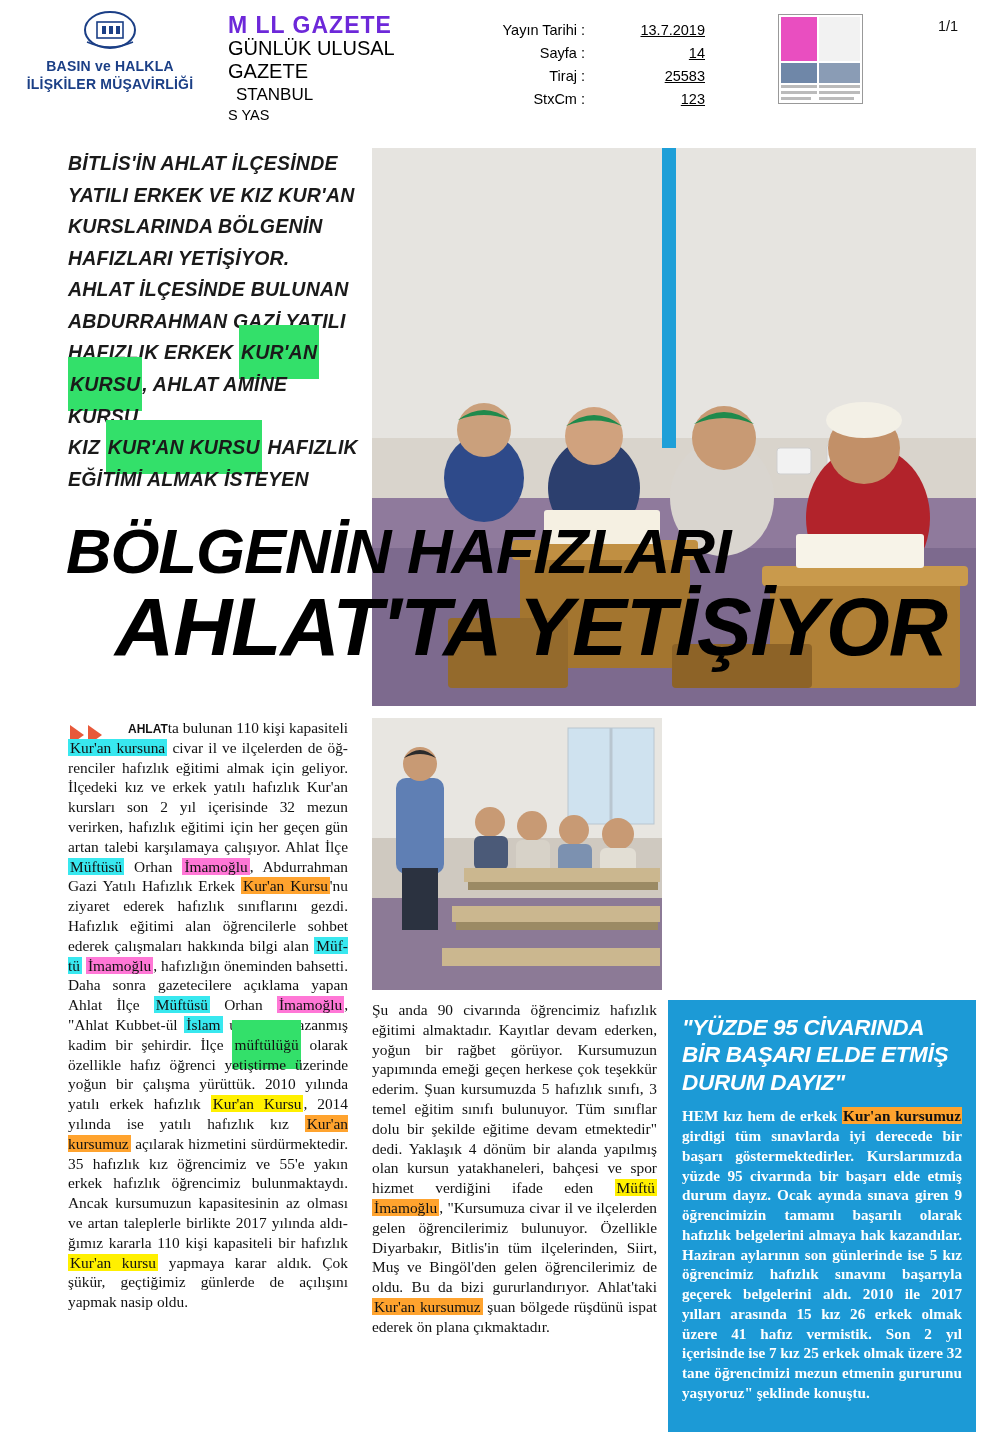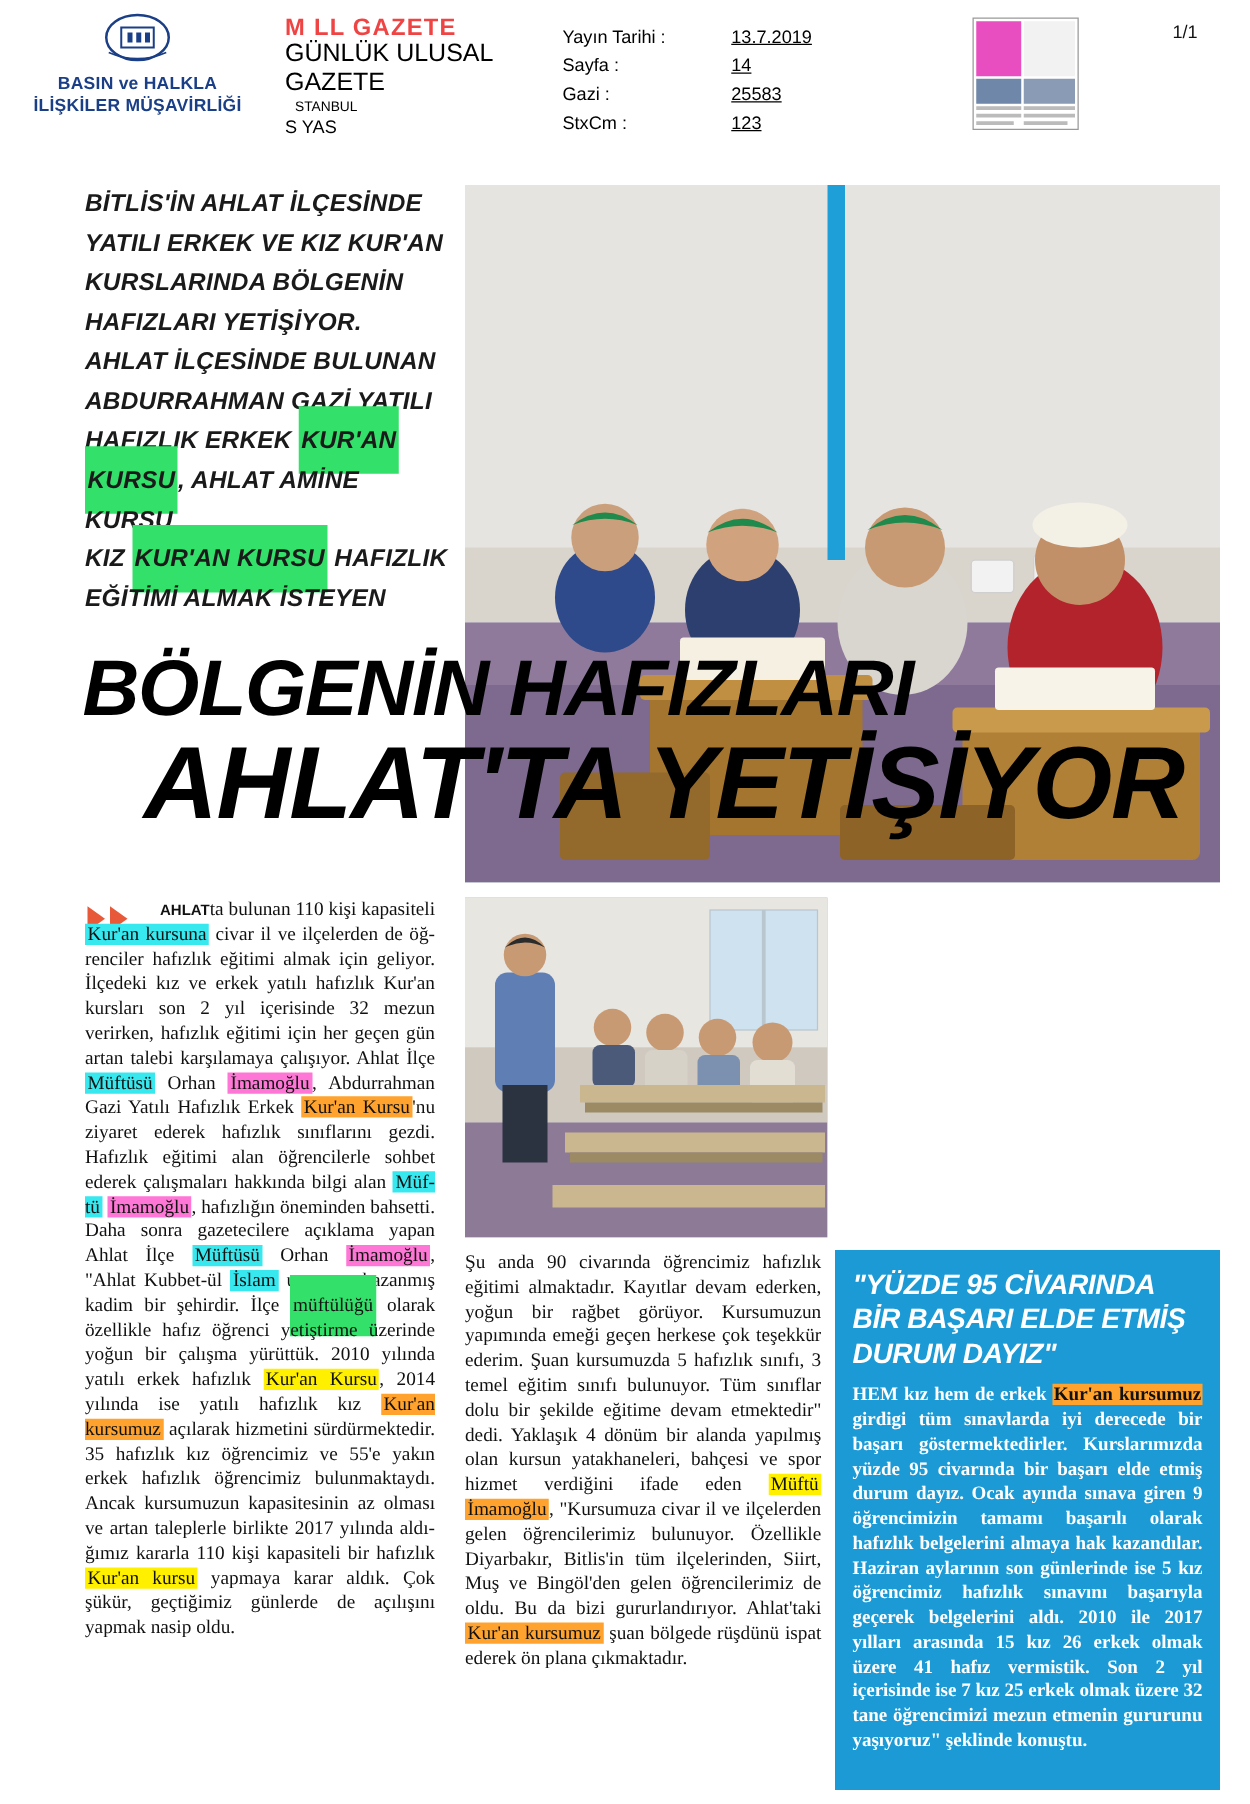--- a/index.html
+++ b/index.html
@@ -8,26 +8,26 @@
     font-family:"Liberation Serif",serif;color:#111;
     position:relative;overflow:hidden;
   }
   
   .header{position:absolute;left:0;top:0;width:1000px;height:118px;}
   .logo-block{position:absolute;left:20px;top:10px;width:180px;text-align:center;}
   .logo-circle{width:54px;height:44px;margin:0 auto;position:relative;}
   .logo-circle svg{display:block;}
   .logo-text{font-family:"Liberation Sans",sans-serif;font-size:14px;font-weight:bold;color:#1b3f86;line-height:1.25;margin-top:4px;letter-spacing:.2px;}
   .paper-block{position:absolute;left:228px;top:12px;width:215px;}
-  .paper-name{font-family:"Liberation Sans",sans-serif;font-weight:bold;font-size:19px;letter-spacing:1px;color:#ef4444;}
+  .paper-name{font-family:"Liberation Sans",sans-serif;font-weight:bold;font-size:23px;letter-spacing:1px;color:#6d28d9;}
   .paper-sub{font-family:"Liberation Sans",sans-serif;font-size:20px;color:#000;margin-top:-2px;}
-  .paper-city{font-family:"Liberation Sans",sans-serif;font-size:11px;color:#000;margin-top:2px;padding-left:8px;}
+  .paper-city{font-family:"Liberation Sans",sans-serif;font-size:17px;color:#000;margin-top:2px;padding-left:8px;}
   .paper-type{font-family:"Liberation Sans",sans-serif;font-size:14.5px;color:#000;margin-top:2px;}
   .meta{position:absolute;left:450px;top:22px;font-family:"Liberation Sans",sans-serif;font-size:14.5px;color:#000;}
-  .meta .row{display:flex;margin-bottom:7px;}
+  .meta .row{display:flex;margin-bottom:7px;text-align:right;}
   .meta .k{width:135px;}
   .meta .v{width:120px;text-decoration:underline;}
   .thumb{position:absolute;left:778px;top:14px;width:83px;height:88px;border:1px solid #999;background:#fff;overflow:hidden;}
   .thumb .t-pink{position:absolute;left:2px;top:2px;width:36px;height:44px;background:#e94ec0;}
   .thumb .t-white{position:absolute;left:40px;top:2px;width:41px;height:44px;background:#f2f2f2;}
   .thumb .t-img1{position:absolute;left:2px;top:48px;width:36px;height:20px;background:#6f87a8;}
   .thumb .t-img2{position:absolute;left:40px;top:48px;width:41px;height:20px;background:#8a9cb5;}
   .thumb .t-l1{position:absolute;left:2px;top:70px;width:36px;height:3px;background:#bbb;}
   .thumb .t-l2{position:absolute;left:2px;top:76px;width:36px;height:3px;background:#bbb;}
   .thumb .t-l3{position:absolute;left:2px;top:82px;width:30px;height:3px;background:#bbb;}
@@ -104,21 +104,21 @@
   <div class="meta">
     <div class="row">
       <div class="k">Yayın Tarihi :</div>
       <div class="v">13.7.2019</div>
     </div>
     <div class="row">
       <div class="k">Sayfa :</div>
       <div class="v">14</div>
     </div>
     <div class="row">
-      <div class="k">Gazi :</div>
+      <div class="k">Tiraj :</div>
       <div class="v">25583</div>
     </div>
     <div class="row">
       <div class="k">StxCm :</div>
       <div class="v">123</div>
     </div>
   </div>
 
   <div class="thumb">
     <div class="t-pink"></div>

